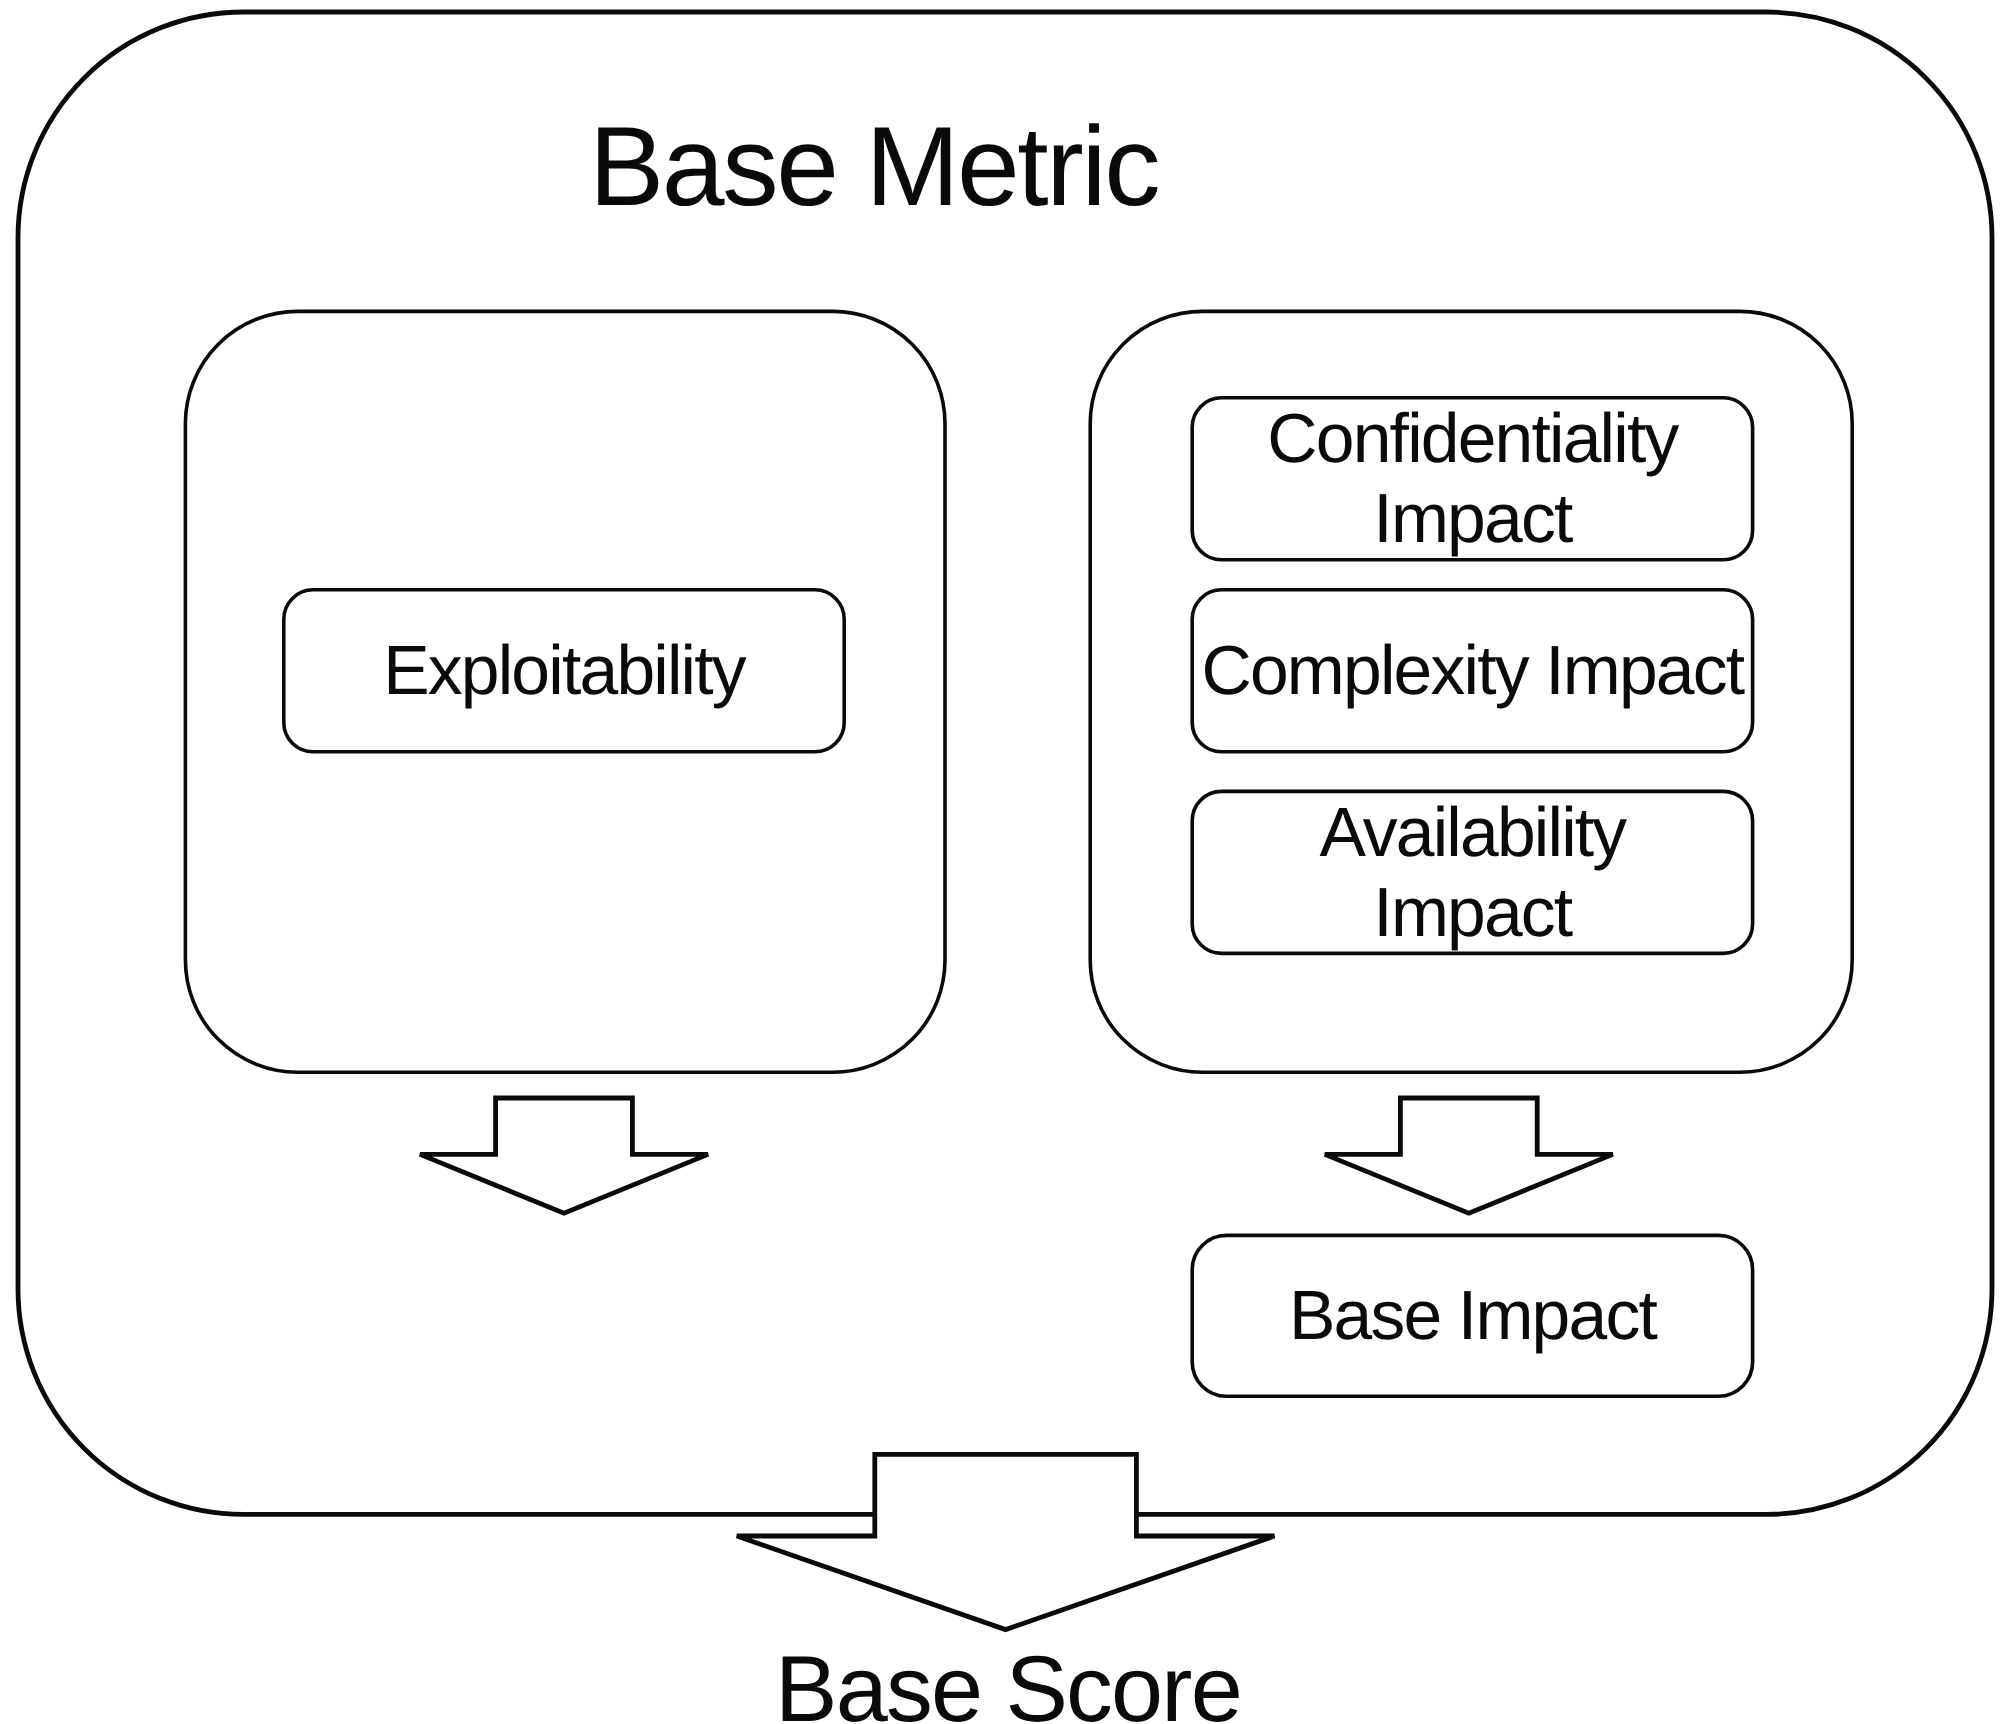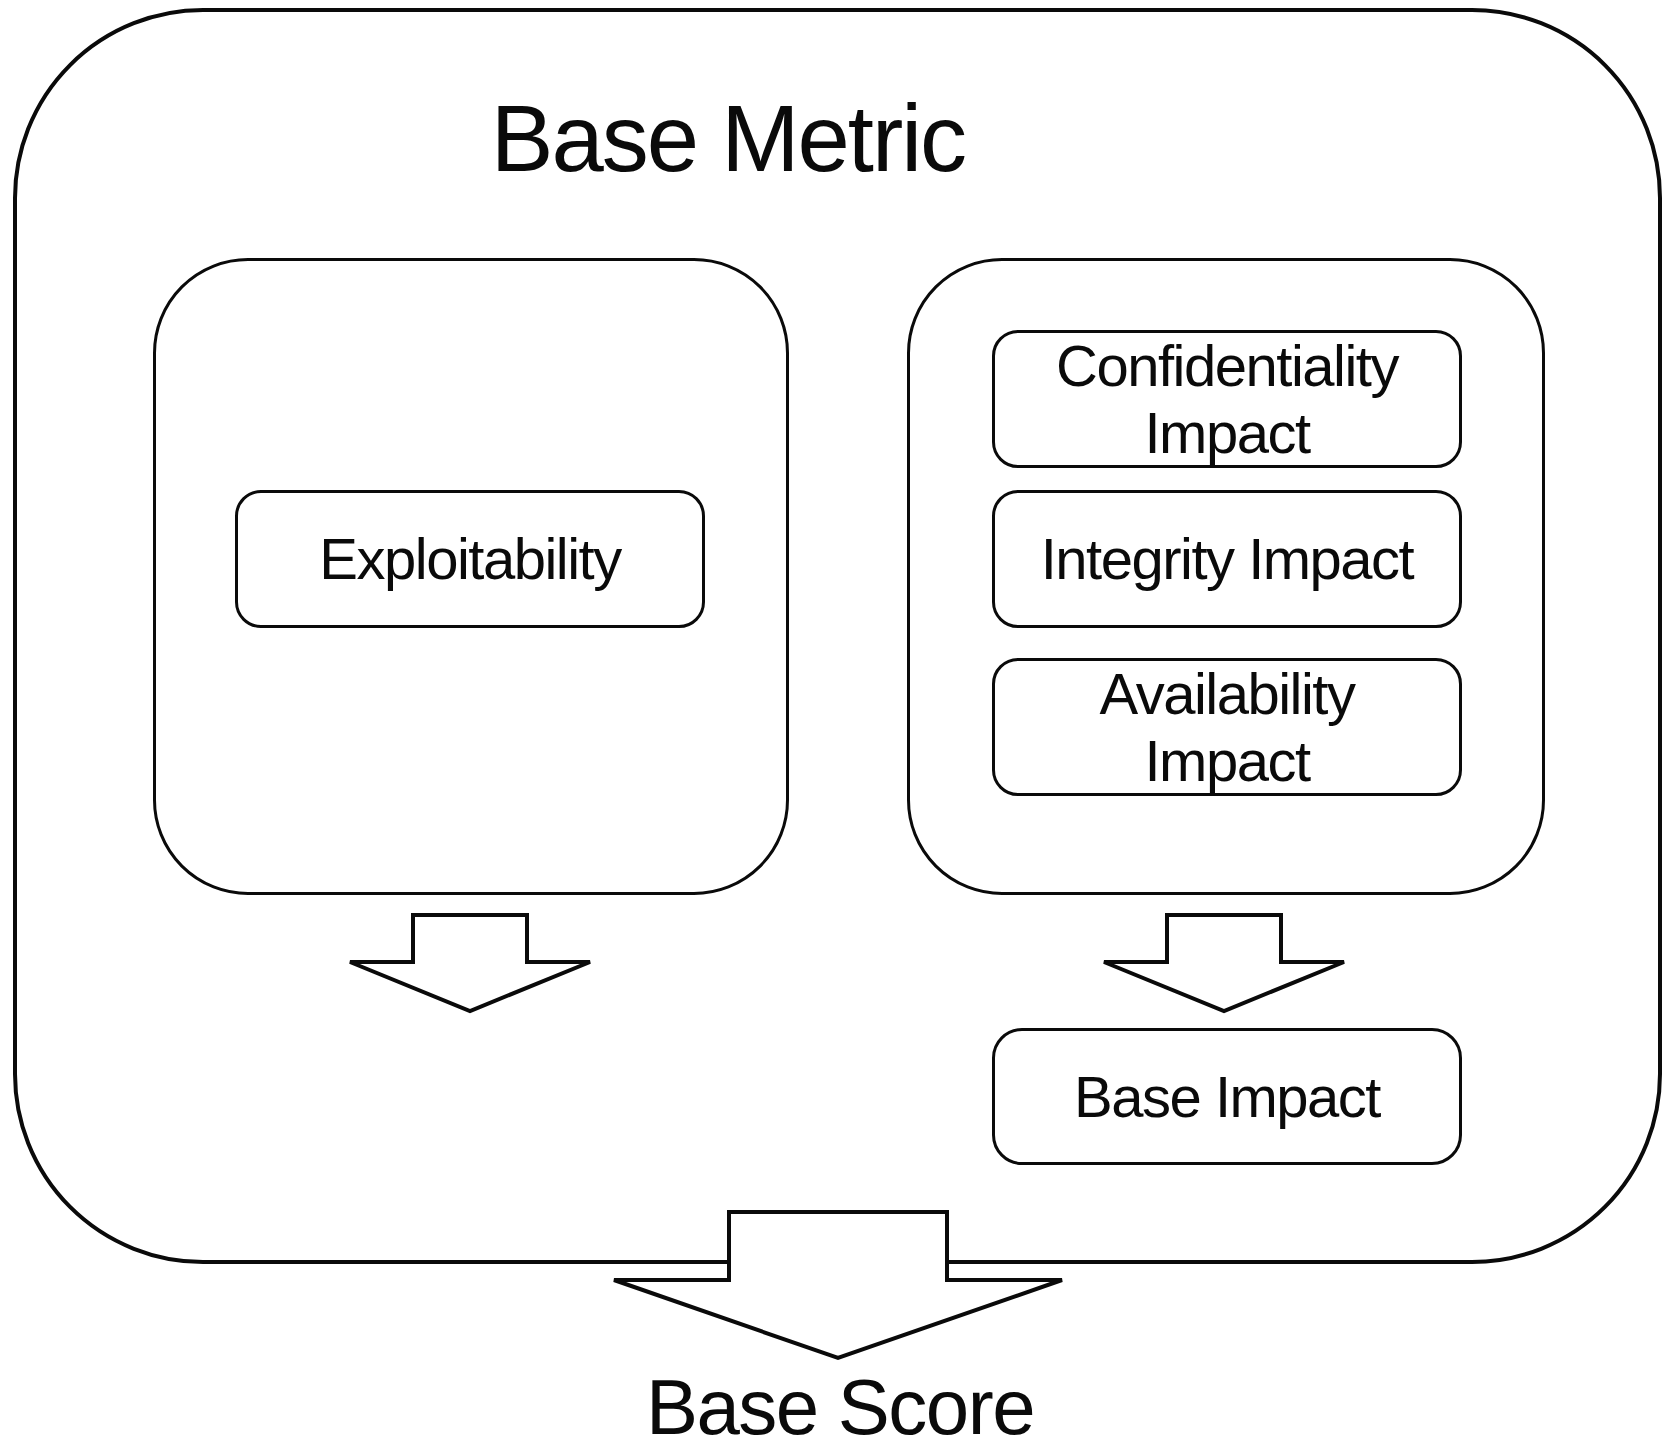--- a/index.html
+++ b/index.html
@@ -121,21 +121,21 @@
   <div class="outer-box"></div>
 
   <div class="diagram-title">Base Metric</div>
 
   <div class="group-box group-left"></div>
   <div class="item-box col-left row-2">Exploitability</div>
 
   <div class="group-box group-right"></div>
   <div class="item-box col-right row-1">Confidentiality
 Impact</div>
-  <div class="item-box col-right row-2">Integrity Impact</div>
+  <div class="item-box col-right row-2">Complexity Impact</div>
   <div class="item-box col-right row-3">Availability
 Impact</div>
 
   <div class="result-box col-right">Base Impact</div>
 
   <svg class="arrow-layer" viewBox="0 0 1680 1437" xmlns="http://www.w3.org/2000/svg">
     <polygon points="413,915 527,915 527,962 590,962 470,1011 350,962 413,962" fill="#ffffff" stroke="#0a0a0a" stroke-width="4" stroke-linejoin="miter"></polygon>
     <polygon points="1167,915 1281,915 1281,962 1344,962 1224,1011 1104,962 1167,962" fill="#ffffff" stroke="#0a0a0a" stroke-width="4" stroke-linejoin="miter"></polygon>
     <polygon points="729,1212 947,1212 947,1280 1062,1280 838,1358 614,1280 729,1280" fill="#ffffff" stroke="#0a0a0a" stroke-width="4" stroke-linejoin="miter"></polygon>
   </svg>

